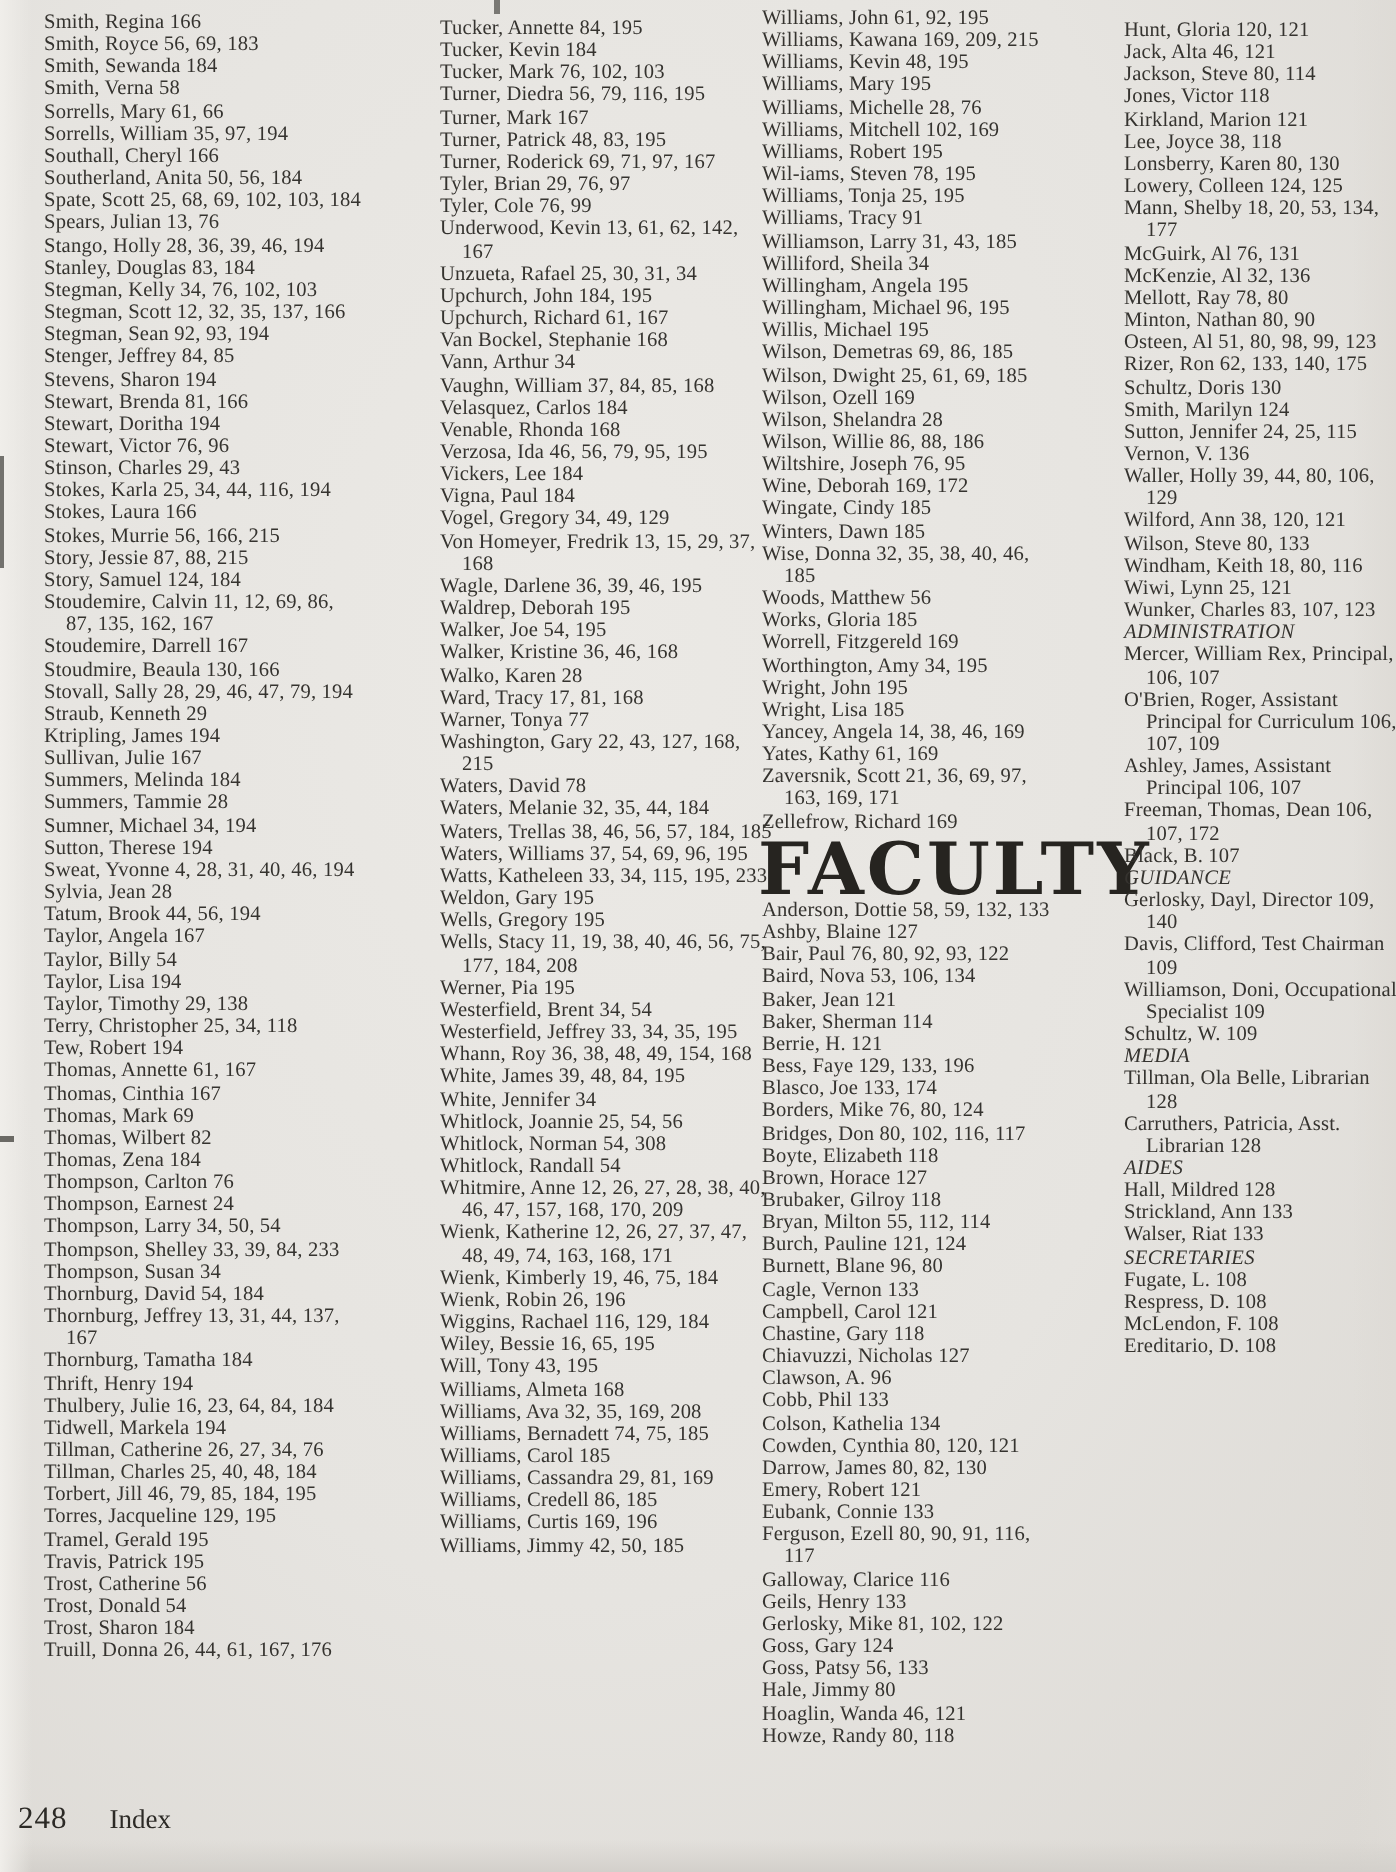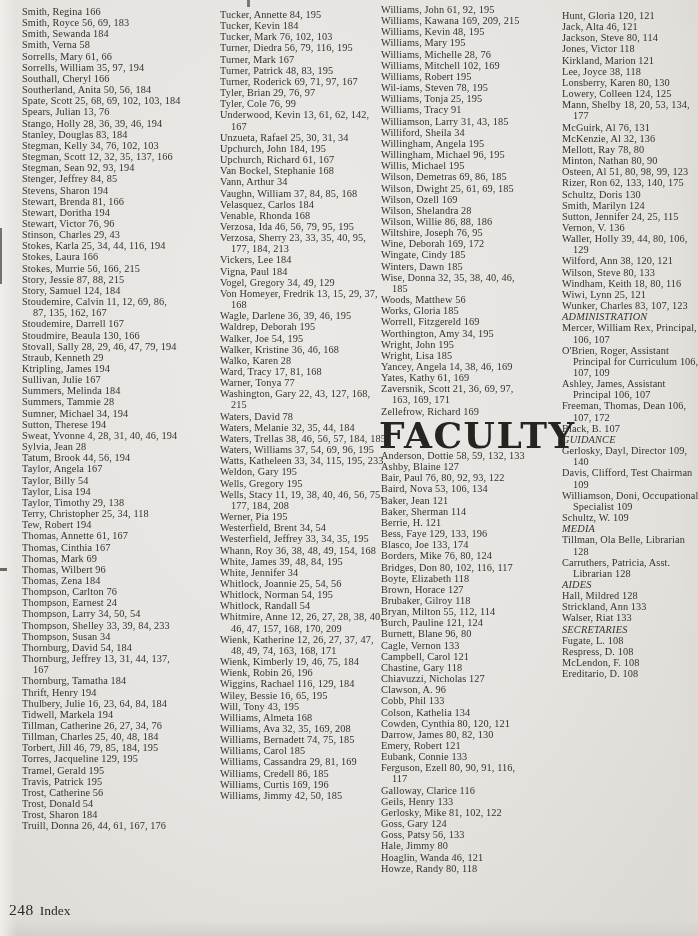--- a/index.html
+++ b/index.html
@@ -40,21 +40,21 @@
   }
   #col1{left:22px;  top:6px;  width:160px;}
   #col2{left:220px; top:9px;  width:166px;}
   #col3{left:381px; top:4px;  width:152px;}
   #col4{left:562px; top:10px; width:140px;}
   .footer{
     position:absolute;
     left:9px; top:901px;
     display:flex;
     align-items:baseline;
-    gap:6px;
+    gap:21px;
     color:#2c2a26;
   }
   .page-num{font-size:15.5px;letter-spacing:0.5px;}
   .footer-label{font-size:13.5px;}
   .artifact{position:absolute;background:#4a4844;}
   #art-left-line{left:0;top:228px;width:2px;height:56px;opacity:.75;}
   #art-left-dash{left:0;top:568px;width:7px;height:3px;opacity:.8;}
   #art-top-dash{left:247px;top:0;width:3px;height:7px;opacity:.7;}
 </style>
 </head>
@@ -104,21 +104,21 @@
       <div class="entry">Tatum, Brook 44, 56, 194</div>
       <div class="entry">Taylor, Angela 167</div>
       <div class="entry">Taylor, Billy 54</div>
       <div class="entry">Taylor, Lisa 194</div>
       <div class="entry">Taylor, Timothy 29, 138</div>
       <div class="entry">Terry, Christopher 25, 34, 118</div>
       <div class="entry">Tew, Robert 194</div>
       <div class="entry">Thomas, Annette 61, 167</div>
       <div class="entry">Thomas, Cinthia 167</div>
       <div class="entry">Thomas, Mark 69</div>
-      <div class="entry">Thomas, Wilbert 96</div>
+      <div class="entry">Thomas, Wilbert 82</div>
       <div class="entry">Thomas, Zena 184</div>
       <div class="entry">Thompson, Carlton 76</div>
       <div class="entry">Thompson, Earnest 24</div>
       <div class="entry">Thompson, Larry 34, 50, 54</div>
       <div class="entry">Thompson, Shelley 33, 39, 84, 233</div>
       <div class="entry">Thompson, Susan 34</div>
       <div class="entry">Thornburg, David 54, 184</div>
       <div class="entry">Thornburg, Jeffrey 13, 31, 44, 137, 167</div>
       <div class="entry">Thornburg, Tamatha 184</div>
       <div class="entry">Thrift, Henry 194</div>
@@ -148,21 +148,20 @@
       <div class="entry">Underwood, Kevin 13, 61, 62, 142, 167</div>
       <div class="entry">Unzueta, Rafael 25, 30, 31, 34</div>
       <div class="entry">Upchurch, John 184, 195</div>
       <div class="entry">Upchurch, Richard 61, 167</div>
       <div class="entry">Van Bockel, Stephanie 168</div>
       <div class="entry">Vann, Arthur 34</div>
       <div class="entry">Vaughn, William 37, 84, 85, 168</div>
       <div class="entry">Velasquez, Carlos 184</div>
       <div class="entry">Venable, Rhonda 168</div>
       <div class="entry">Verzosa, Ida 46, 56, 79, 95, 195</div>
-      <div class="entry">Verzosa, Sherry 23, 33, 35, 40, 95, 177, 184, 213</div>
       <div class="entry">Vickers, Lee 184</div>
       <div class="entry">Vigna, Paul 184</div>
       <div class="entry">Vogel, Gregory 34, 49, 129</div>
       <div class="entry">Von Homeyer, Fredrik 13, 15, 29, 37, 168</div>
       <div class="entry">Wagle, Darlene 36, 39, 46, 195</div>
       <div class="entry">Waldrep, Deborah 195</div>
       <div class="entry">Walker, Joe 54, 195</div>
       <div class="entry">Walker, Kristine 36, 46, 168</div>
       <div class="entry">Walko, Karen 28</div>
       <div class="entry">Ward, Tracy 17, 81, 168</div>
@@ -176,21 +175,21 @@
       <div class="entry">Weldon, Gary 195</div>
       <div class="entry">Wells, Gregory 195</div>
       <div class="entry">Wells, Stacy 11, 19, 38, 40, 46, 56, 75, 177, 184, 208</div>
       <div class="entry">Werner, Pia 195</div>
       <div class="entry">Westerfield, Brent 34, 54</div>
       <div class="entry">Westerfield, Jeffrey 33, 34, 35, 195</div>
       <div class="entry">Whann, Roy 36, 38, 48, 49, 154, 168</div>
       <div class="entry">White, James 39, 48, 84, 195</div>
       <div class="entry">White, Jennifer 34</div>
       <div class="entry">Whitlock, Joannie 25, 54, 56</div>
-      <div class="entry">Whitlock, Norman 54, 195</div>
+      <div class="entry">Whitlock, Norman 54, 308</div>
       <div class="entry">Whitlock, Randall 54</div>
       <div class="entry">Whitmire, Anne 12, 26, 27, 28, 38, 40, 46, 47, 157, 168, 170, 209</div>
       <div class="entry">Wienk, Katherine 12, 26, 27, 37, 47, 48, 49, 74, 163, 168, 171</div>
       <div class="entry">Wienk, Kimberly 19, 46, 75, 184</div>
       <div class="entry">Wienk, Robin 26, 196</div>
       <div class="entry">Wiggins, Rachael 116, 129, 184</div>
       <div class="entry">Wiley, Bessie 16, 65, 195</div>
       <div class="entry">Will, Tony 43, 195</div>
       <div class="entry">Williams, Almeta 168</div>
       <div class="entry">Williams, Ava 32, 35, 169, 208</div>

